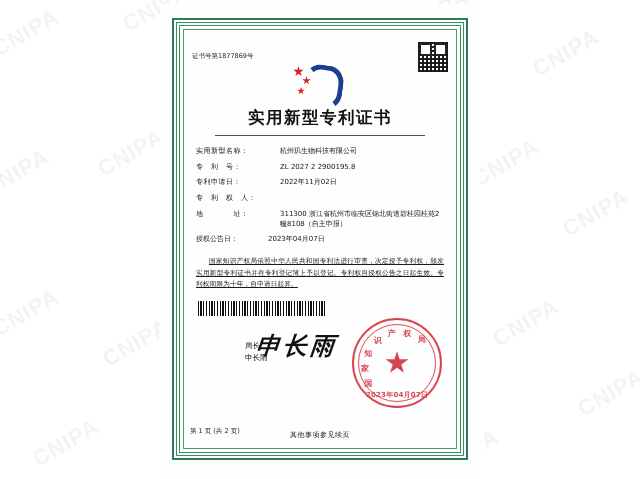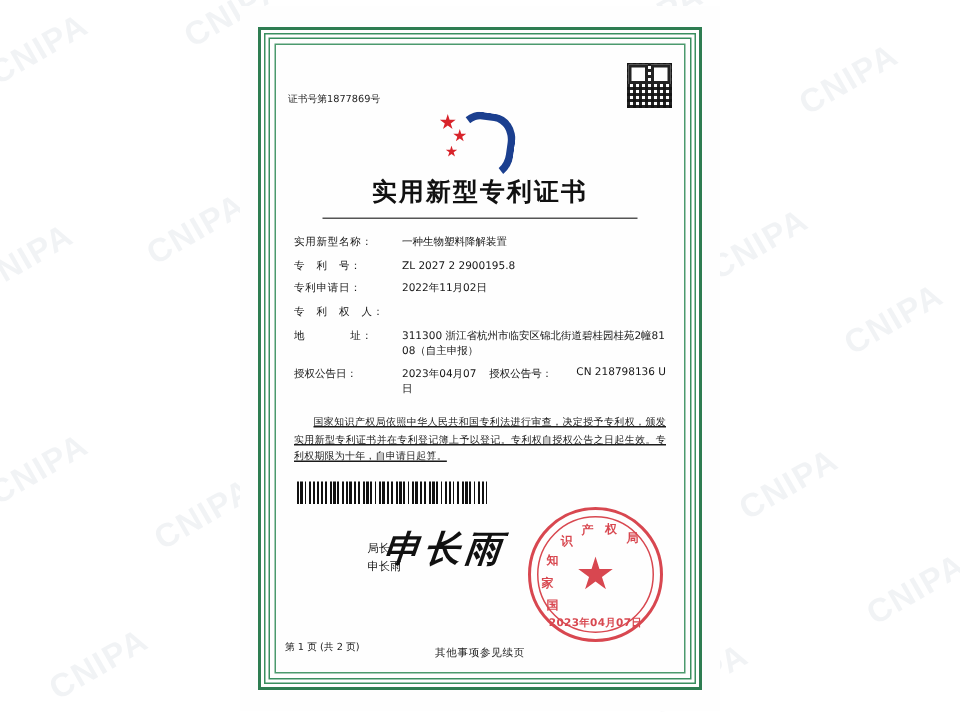--- a/index.html
+++ b/index.html
@@ -92,21 +92,21 @@
     position: absolute;
     left: 30px;
     top: 34px;
     right: 30px;
     bottom: 32px;
   }
 
   .cert-no {
     font-size: 6.5px;
     color: #222;
-    margin: 24px 0 0 2px;
+    margin: 14px 0 0 2px;
     letter-spacing: 0;
   }
 
   .qr {
     position: absolute;
     right: 2px;
     top: 4px;
     width: 30px;
     height: 30px;
     background:
@@ -180,20 +180,21 @@
   .fields {
     margin: 0 6px 0 6px;
   }
   .field {
     display: flex;
     align-items: flex-start;
     font-size: 7px;
     color: #151515;
     line-height: 1.45;
     margin-bottom: 5.5px;
+    gap: 12px;
   }
   .field .label {
     width: 72px;
     flex: 0 0 72px;
     letter-spacing: 0.5px;
     color: #151515;
   }
   .field .value {
     flex: 1;
     color: #151515;
@@ -205,21 +206,20 @@
 
   .row2 {
     display: flex;
     font-size: 7px;
     color: #151515;
     margin-bottom: 5.5px;
   }
   .row2 .half {
     display: flex;
     flex: 1;
-    justify-content: flex-end;
   }
   .row2 .half .label {
     width: 72px;
     flex: 0 0 72px;
   }
   .row2 .half.right .label {
     width: 58px;
     flex: 0 0 58px;
   }
 
@@ -395,21 +395,21 @@
         </div>
       </div>
 
       <div class="title">实用新型专利证书</div>
       <div class="title-rule"></div>
 
       <div class="fields">
 
         <div class="field">
           <div class="label">实用新型名称：</div>
-          <div class="value">一种生物塑料降解装置</div>
+          <div class="value">杭州玑生物科技有限公司</div>
         </div>
 
 
         <div class="field">
           <div class="label">专　利　号：</div>
           <div class="value mono">ZL 2027 2 2900195.8</div>
         </div>
 
         <div class="field">
           <div class="label">专利申请日：</div>
@@ -422,24 +422,20 @@
 
         <div class="field">
           <div class="label">地　　　　址：</div>
           <div class="value">311300 浙江省杭州市临安区锦北街道碧桂园桂苑2幢8108（自主申报）</div>
         </div>
 
         <div class="row2">
           <div class="half">
             <div class="label">授权公告日：</div>
             <div class="value">2023年04月07日</div>
-          </div>
-          <div class="half right">
-            <div class="label">授权公告号：</div>
-            <div class="value mono">CN 218798136 U</div>
           </div>
         </div>
 
       </div>
 
       <div class="paragraphs">
         <p>国家知识产权局依照中华人民共和国专利法进行审查，决定授予专利权，颁发实用新型专利证书并在专利登记簿上予以登记。专利权自授权公告之日起生效。专利权期限为十年，自申请日起算。</p>
       </div>
 
       <div class="barcode"></div>

